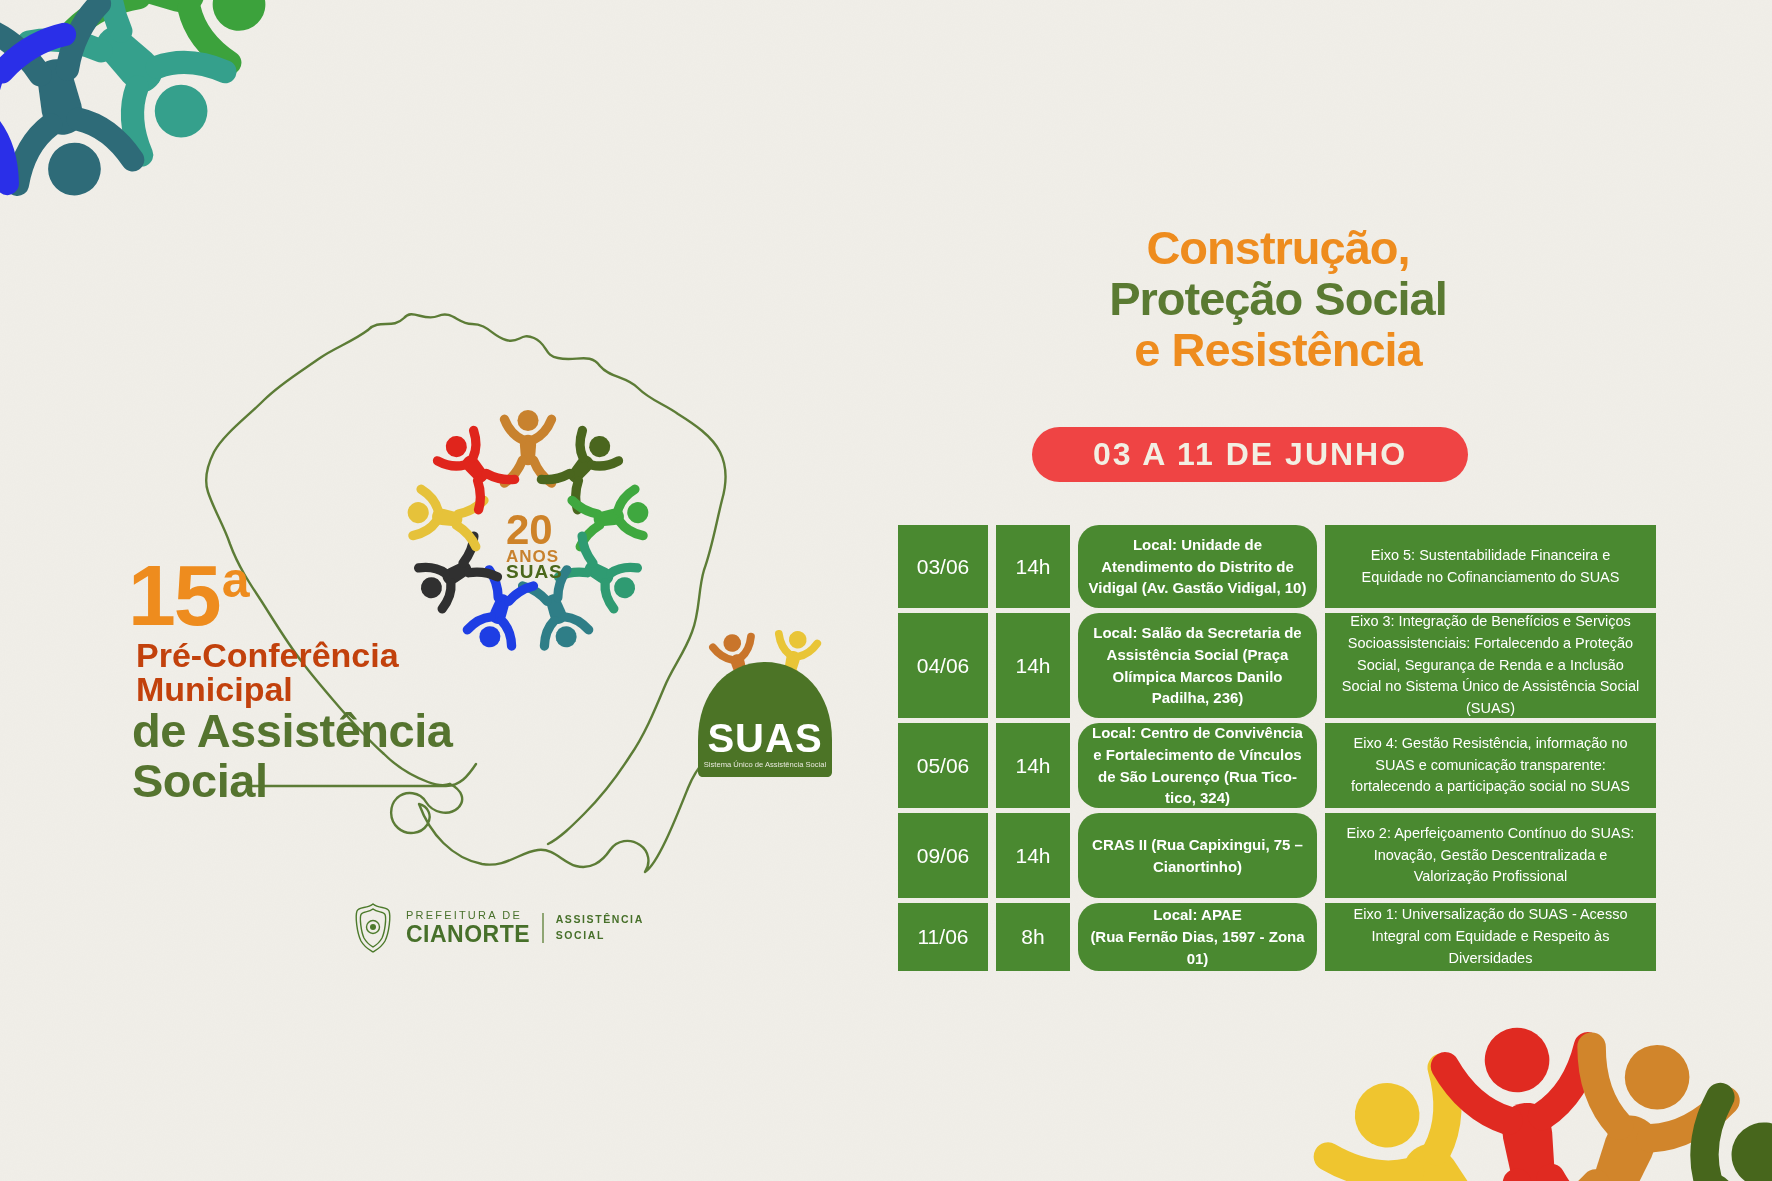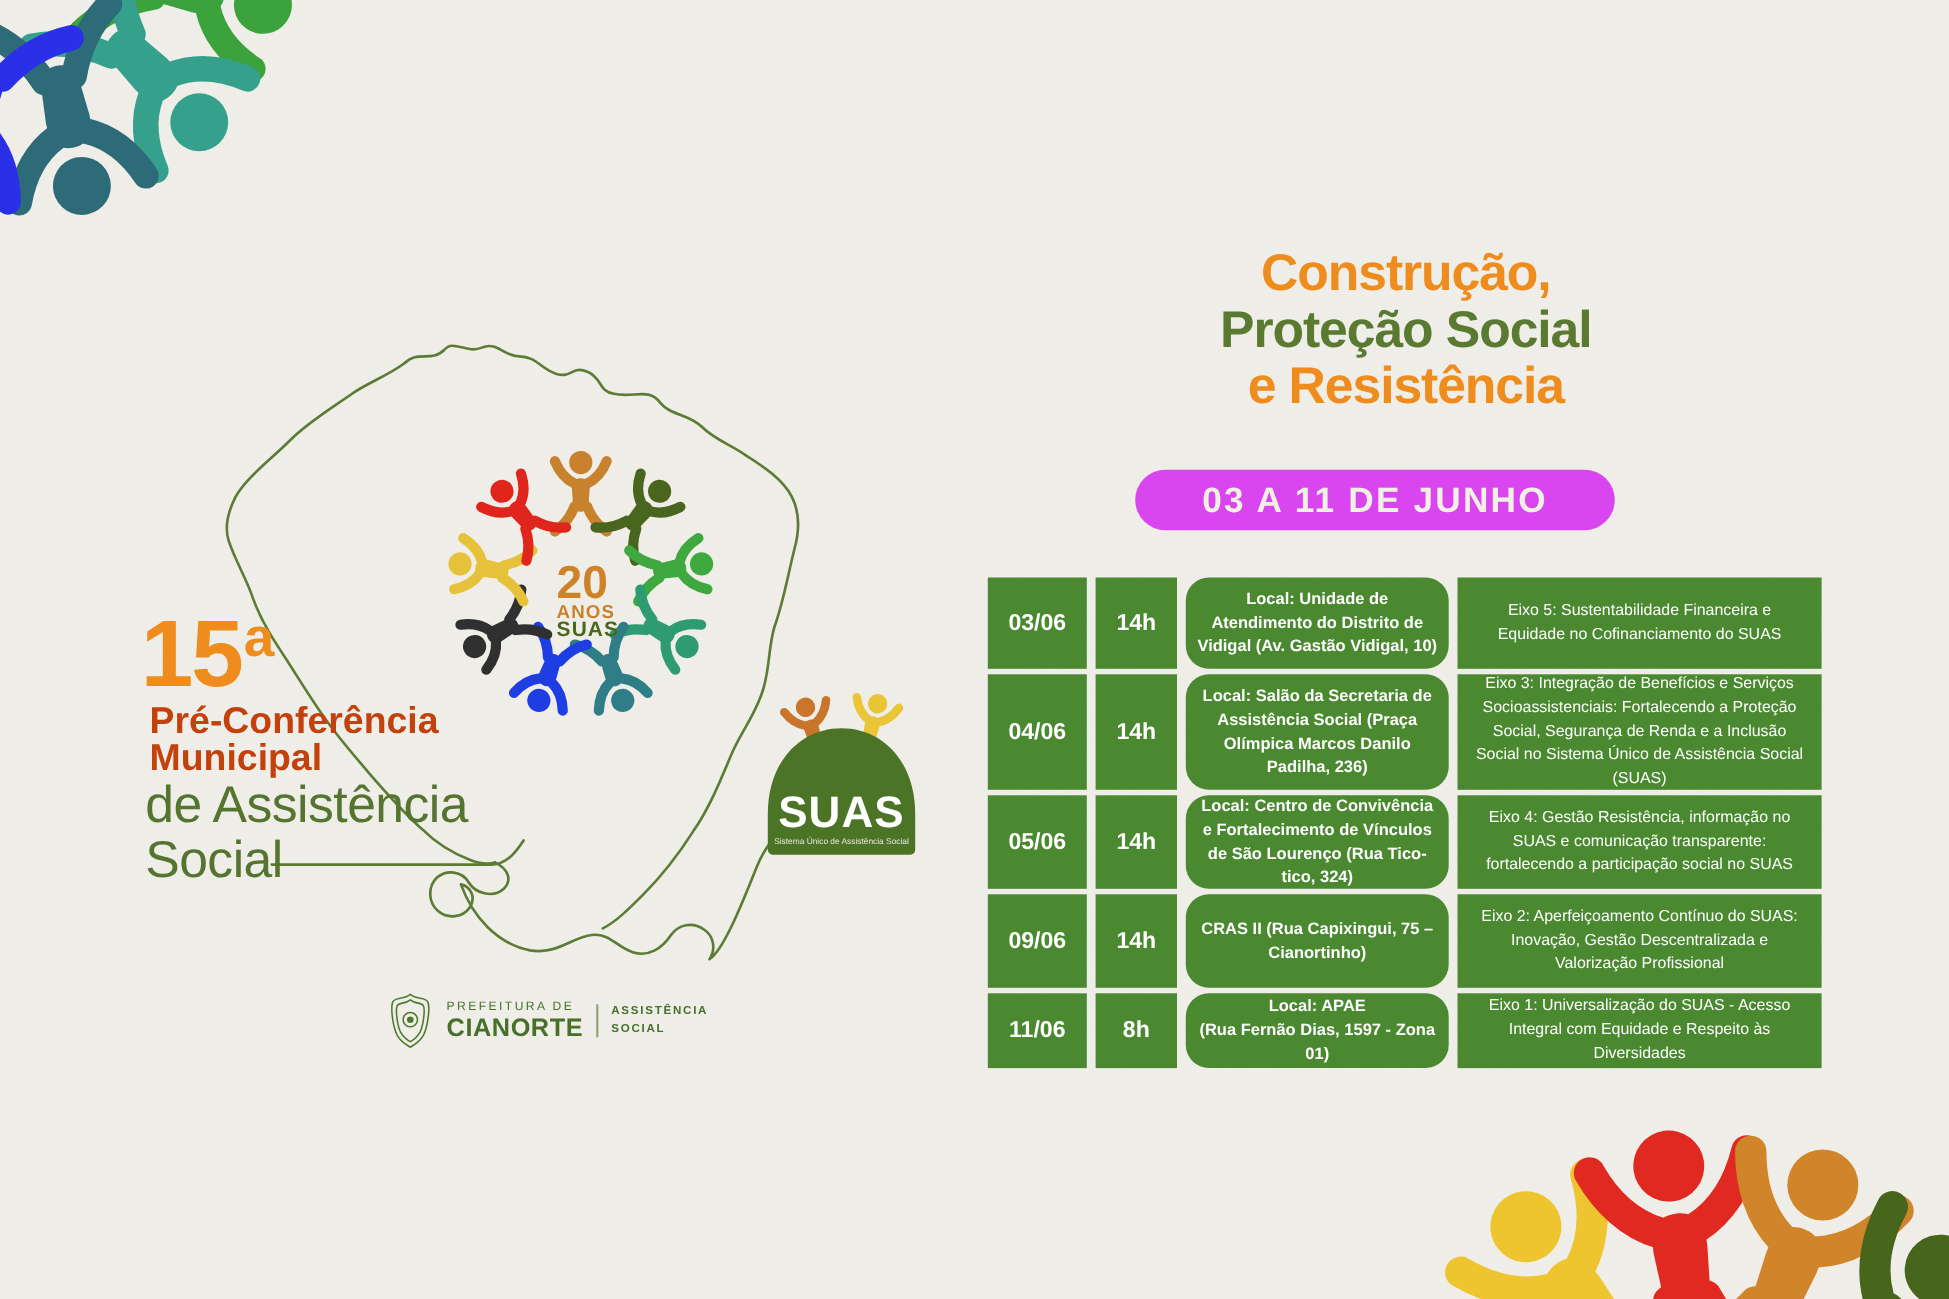--- a/index.html
+++ b/index.html
@@ -14,39 +14,39 @@
 
   
   .persondef circle,.persondef path{fill:currentColor;}
   .persondef .limb{fill:none;stroke:currentColor;stroke-width:15;stroke-linecap:round;}
 
   
   .edition{left:128px;top:552px;color:#ee8c1e;line-height:1;}
   .edition .num{font-size:86px;font-weight:bold;letter-spacing:-2px;}
   .edition .ord{font-size:50px;font-weight:bold;vertical-align:28px;margin-left:2px;}
   .pre-line{left:136px;top:638px;color:#c2410c;font-weight:bold;font-size:34px;line-height:34px;}
-  .assist-line{left:132px;top:706px;color:#55742f;font-size:47px;line-height:50px;font-weight:400;letter-spacing:-0.5px;}
+  .assist-line{left:132px;top:706px;color:#55742f;font-size:47px;line-height:50px;font-weight:700;letter-spacing:-0.5px;}
 
   
   .theme{left:898px;top:222px;width:760px;text-align:center;font-weight:bold;font-size:47px;line-height:51px;letter-spacing:-1px;}
   .theme .l1,.theme .l3{color:#ee8c1e;}
   .theme .l2{color:#5a7a32;}
 
-  .pill{left:1032px;top:427px;width:436px;height:55px;background:#d946ef;border-radius:28px;
+  .pill{left:1032px;top:427px;width:436px;height:55px;background:#ef4444;border-radius:28px;
         display:flex;align-items:center;justify-content:center;}
   .pill span{color:#f2efe3;font-size:32px;font-weight:bold;letter-spacing:2px;}
 
   
   .table{left:898px;top:525px;display:grid;
          grid-template-columns:90px 74px 239px 331px;
          grid-template-rows:83px 105px 85px 85px 68px;
          column-gap:8px;row-gap:5px;}
   .cell{background:#4a8930;color:#ffffff;display:flex;align-items:center;justify-content:center;
         text-align:center;padding:4px 10px;box-sizing:border-box;}
-  .cell.date,.cell.time{font-size:21px;font-weight:bold;}
+  .cell.date,.cell.time{font-size:21px;font-weight:normal;}
   .cell.local{font-size:15px;font-weight:bold;line-height:1.45;white-space:pre-line;border-radius:21px;}
   .cell.eixo{font-size:14.5px;font-weight:400;line-height:1.5;padding:20px 14px;}
 
   
   .suas-acronym{font-weight:bold;}
 
   
   .footer-logo{left:352px;top:902px;display:flex;align-items:center;color:#47702a;}
   .footer-logo .crest{margin-right:12px;}
   .fl-name{line-height:1;}

